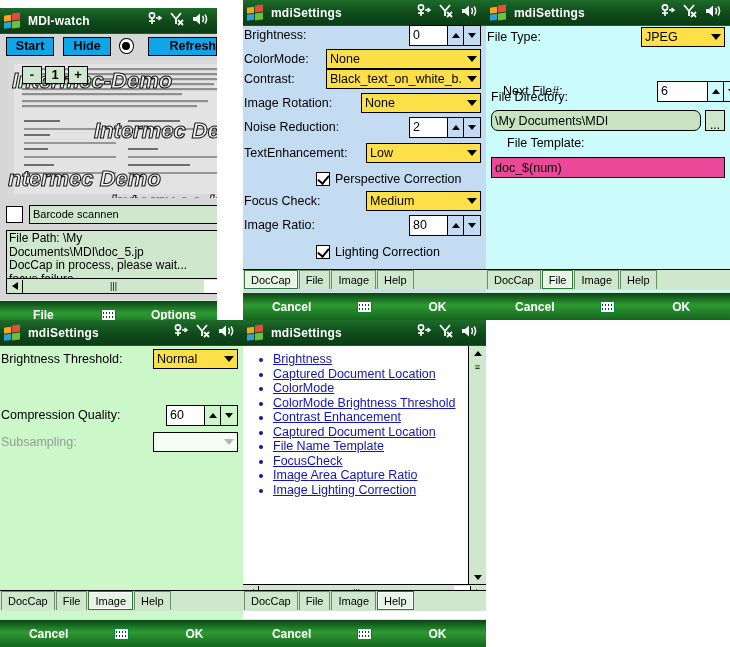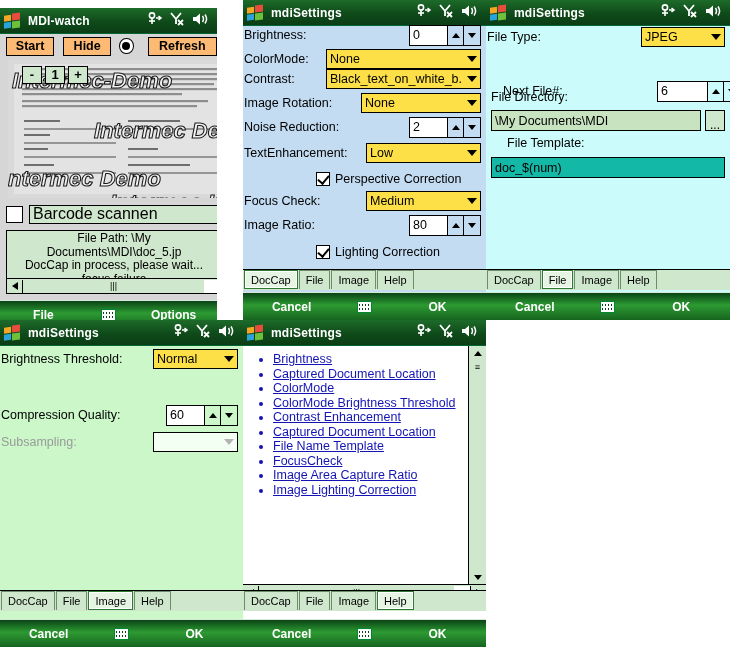--- a/index.html
+++ b/index.html
@@ -75,57 +75,57 @@
   .spin .val {
     border:1px solid #000; background:#fff; font-size:12.5px; padding-left:3px;
     display:flex; align-items:center; flex:1;
   }
   .spin .btns { display:flex; border:1px solid #000; border-left:none; }
   .spin .sb { width:16px; display:flex; align-items:center; justify-content:center; }
   .sb.mid { border-right:1px solid #000; }
   .triup { width:0;height:0;border-left:4px solid transparent;border-right:4px solid transparent;border-bottom:5px solid #000;}
   .tridn { width:0;height:0;border-left:4px solid transparent;border-right:4px solid transparent;border-top:5px solid #000;}
 
-  .txtin { border:1px solid #000; background:#14b8a6; height:21px; font-size:12.5px;
+  .txtin { border:1px solid #000; background:#ec4899; height:21px; font-size:12.5px;
            display:flex; align-items:center; padding-left:3px; overflow:hidden; white-space:nowrap;}
   .txtin.ro { background:#c7e3c0; }
 
   .ckrow { display:flex; align-items:center; }
   .ckbox { width:14px;height:14px;border:1.5px solid #000;background:#fff;position:relative;flex:none;margin-right:5px;}
   .ckbox.on:after{
     content:""; position:absolute; left:3px; top:0px; width:5px; height:9px;
     border:solid #000; border-width:0 2px 2px 0; transform:rotate(40deg);
   }
 
   
   .p1 { background:#d6d6d6; }
   .btnrow { position:absolute; top:27px; left:0; width:100%; height:22px; display:flex; align-items:center; }
   .gbtn {
-    background:#fdba74; border:1px solid #000; font-size:12.5px; font-weight:bold;
+    background:#0ea5e9; border:1px solid #000; font-size:12.5px; font-weight:bold;
     height:19px; line-height:17px; text-align:center; color:#000;
   }
   .radio { width:16px;height:16px;border-radius:50%;border:1.5px solid #000;background:#fff;
            display:flex;align-items:center;justify-content:center; }
   .radio i { width:8px;height:8px;border-radius:50%;background:#000; display:block;}
 
   .preview { position:absolute; left:8px; top:52px; width:226px; height:138px;
              background:#cfcfcf; overflow:hidden; border:0; }
   .pvimg { position:absolute; inset:0; }
   .zoomctl { position:absolute; left:14px; top:6px; display:flex; gap:3px; z-index:4; }
   .zbtn { width:20px;height:18px;background:#cfe7cc;border:1.5px solid #000;
           font-size:13px;font-weight:bold;line-height:15px;text-align:center; }
 
   .bcrow { position:absolute; left:6px; top:196px; width:231px; height:20px; display:flex; align-items:center; }
   .bcbox { width:17px;height:17px;border:1.5px solid #000;background:#fff;margin-right:6px;flex:none;}
-  .bctxt { flex:1; height:19px; border:1px solid #000; background:#cfe7cc; font-size:16px;
+  .bctxt { flex:1; height:19px; border:1px solid #000; background:#cfe7cc; font-size:11px;
            display:flex;align-items:center;padding-left:3px; }
 
   .logbox { position:absolute; left:6px; top:222px; width:231px; height:64px;
             border:1px solid #000; background:#cfe7cc; font-size:12px; }
-  .logtxt { padding:1px 2px; line-height:13.5px;text-align:center; }
+  .logtxt { padding:1px 2px; line-height:13.5px; }
   .vscroll { position:absolute; right:0; top:0; width:15px; bottom:15px; background:#cfe7cc; border-left:1px solid #000;
              display:flex; flex-direction:column; justify-content:space-between; align-items:center; }
   .vsbtn { width:15px;height:14px;display:flex;align-items:center;justify-content:center; }
   .vthumb { width:13px;height:14px;background:#cfe7cc; display:flex;align-items:center;justify-content:center;font-size:9px;}
   .hscroll { position:absolute; left:0; right:0; bottom:0; height:15px; background:#cfe7cc; border-top:1px solid #000;
              display:flex; align-items:center; }
   .hsbtn { width:16px;height:13px;display:flex;align-items:center;justify-content:center;border-right:1px solid #000;}
   .hsbtn.r { border-right:none;border-left:1px solid #000; }
   .htrack { flex:1; display:flex; align-items:center; }
   .hthumb { flex:1; height:13px; display:flex;align-items:center;justify-content:center;font-size:9px; }
@@ -191,21 +191,21 @@
         </span>
       </span>
     </div>
 
     <div class="btnrow">
       <div class="gbtn" style="width:54px;margin-left:6px;">Start</div>
       <div class="gbtn" style="width:54px;margin-left:9px;">Hide</div>
       <div class="radio" style="margin-left:8px;">
           <i></i>
         </div>
-      <div class="gbtn" style="width:78px;margin-left:14px;">Refresh</div>
+      <div class="gbtn" style="width:78px;margin-left:14px;text-align:right;">Refresh</div>
     </div>
 
     <div class="preview">
       <svg class="pvimg" width="226" height="138" viewBox="0 0 226 138" preserveAspectRatio="none">
         <rect width="226" height="138" fill="#d9d9d9"></rect>
         <rect x="6" y="4" width="214" height="130" fill="#e3e3e3"></rect>
         <g fill="#8e8e8e">
           <rect x="14" y="8" width="198" height="2.2"></rect>
             <rect x="14" y="13" width="196" height="2.2"></rect>
           <rect x="14" y="18" width="199" height="2.2"></rect>
@@ -505,21 +505,21 @@
             </div>
           <div class="sb">
               <span class="tridn"></span>
             </div>
         </div>
       </div>
     </div>
 
     <div style="position:absolute;top:90px;left:5px;" class="lbl">File Directory:</div>
     <div style="position:absolute;top:110px;left:5px;right:5px;display:flex;align-items:center;gap:4px;">
-      <div class="txtin ro" style="flex:1;">\My Documents\MDI</div>
+      <div class="txtin ro" style="flex:1;border-radius:7px;">\My Documents\MDI</div>
       <div class="ellbtn">...</div>
     </div>
 
     <div style="position:absolute;top:136px;left:21px;" class="lbl">File Template:</div>
     <div class="txtin" style="position:absolute;top:157px;left:5px;right:5px;">doc_$(num)</div>
 
     <div class="tabstrip" style="top:269px;">
       <div class="tab">DocCap</div>
       <div class="tab sel">File</div>
       <div class="tab">Image</div>

